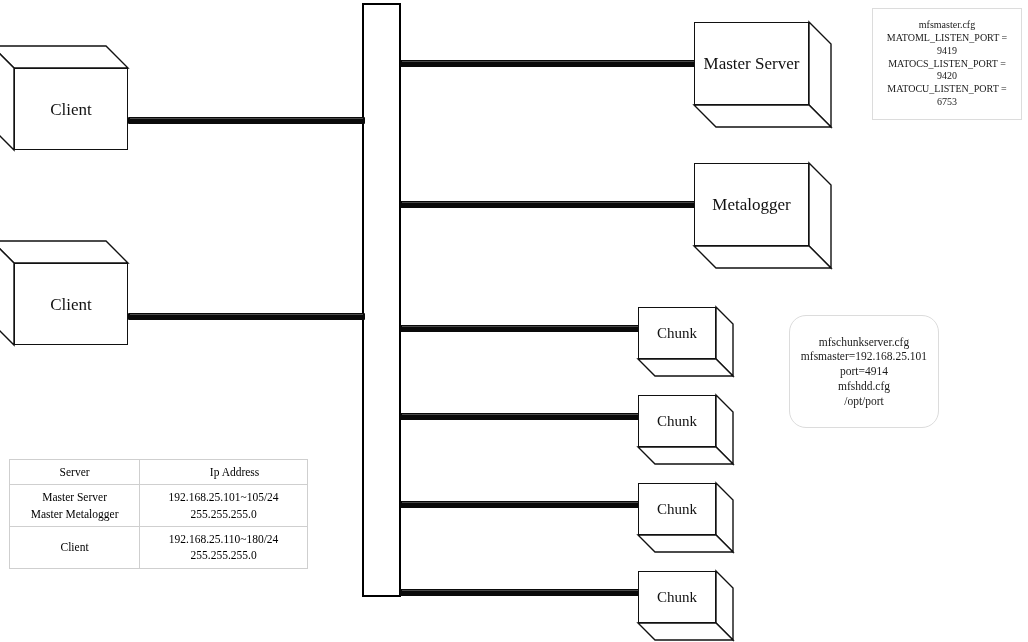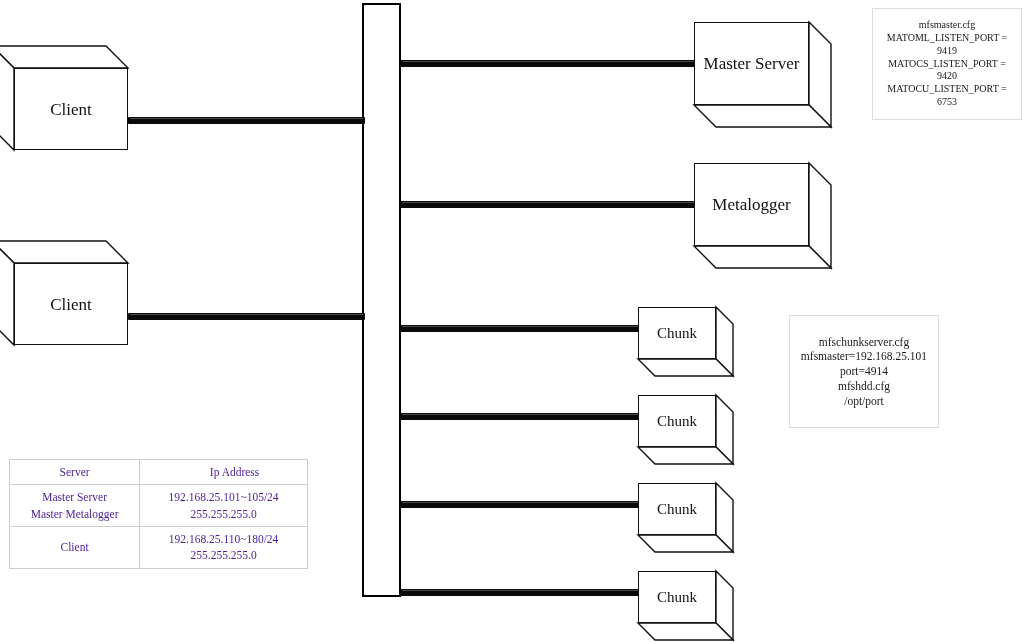--- a/index.html
+++ b/index.html
@@ -98,21 +98,21 @@
     white-space: nowrap;
     line-height: 1.28;
   }
 
   
   .addr-table {
     position: absolute;
     border-collapse: collapse;
     background: #ffffff;
     font-family: "Liberation Serif", "DejaVu Serif", serif;
-    color: #4c1d95;
+    color: #000000;
   }
   .addr-table td {
     border: 1px solid #cfcfcf;
     text-align: center;
     vertical-align: middle;
     padding: 4px 6px;
     font-size: 11.5px;
     line-height: 1.42;
   }
   .addr-table td.head {
@@ -218,21 +218,21 @@
   <div class="note" style="left:872px; top:8px; width:150px; height:112px; font-size:10px;">
     <div class="nline">mfsmaster.cfg</div>
     <div class="nline">MATOML_LISTEN_PORT =</div>
     <div class="nline">9419</div>
     <div class="nline">MATOCS_LISTEN_PORT =</div>
     <div class="nline">9420</div>
     <div class="nline">MATOCU_LISTEN_PORT =</div>
     <div class="nline">6753</div>
   </div>
 
-  <div class="note" style="left:789px; top:315px; width:150px; height:113px; font-size:11.5px;">
+  <div class="note" style="left:789px; top:315px; width:150px; height:113px; font-size:11.5px;border-radius:17px;">
     <div class="nline">mfschunkserver.cfg</div>
     <div class="nline">mfsmaster=192.168.25.101</div>
     <div class="nline">port=4914</div>
     <div class="nline">mfshdd.cfg</div>
     <div class="nline">/opt/port</div>
   </div>
 
   <table class="addr-table" style="left:9px; top:459px; width:299px;">
     <tbody>
       <tr>

